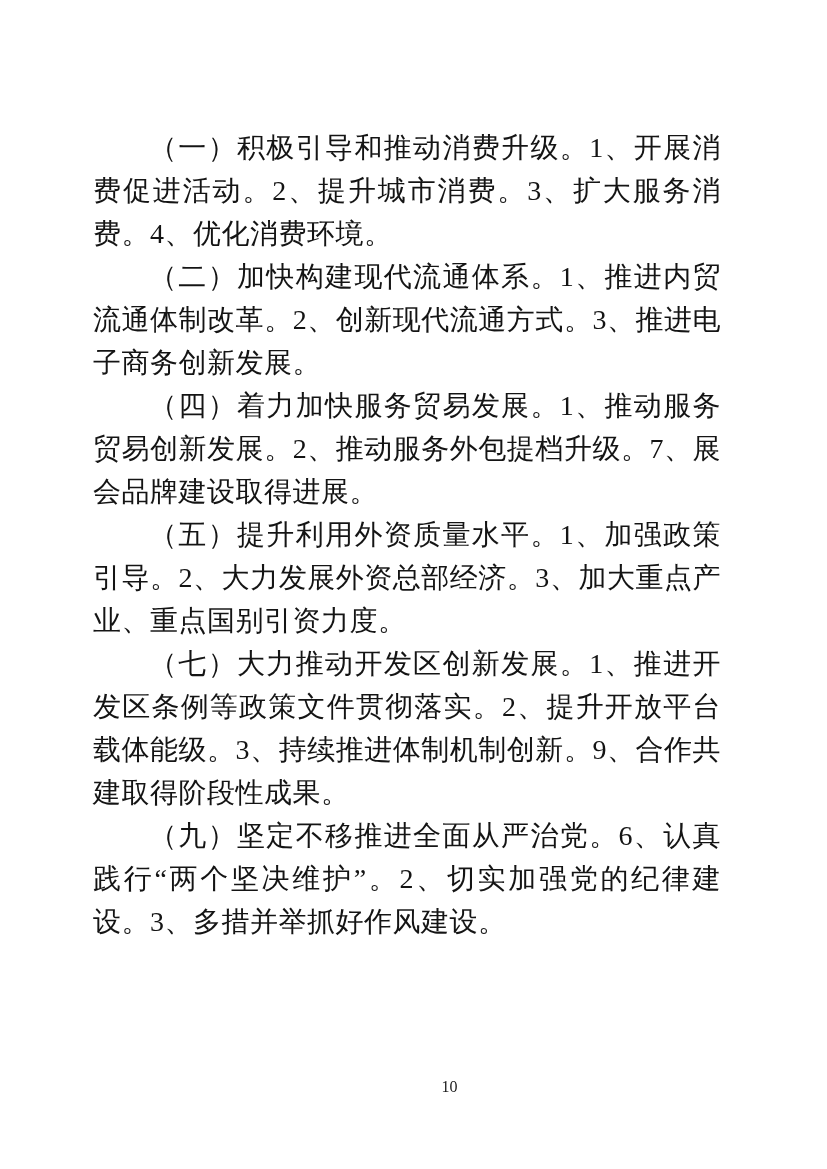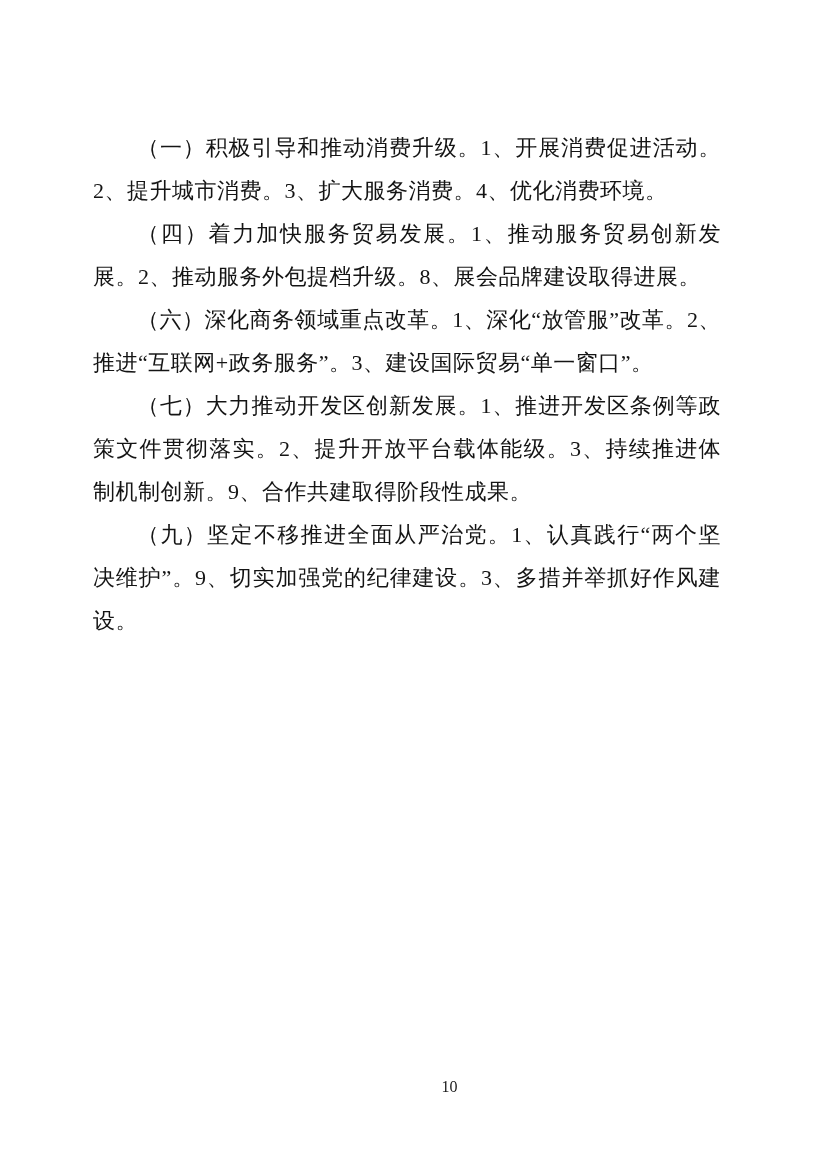--- a/index.html
+++ b/index.html
@@ -17,21 +17,21 @@
     color: #141414;
   }
   .content {
     position: absolute;
     top: 126px;
     left: 93px;
     width: 628px;
   }
   .content p {
     margin: 0;
-    font-size: 22px;
+    font-size: 28px;
     line-height: 43px;
     text-align: justify;
     text-justify: inter-character;
     text-indent: 2em;
     letter-spacing: 0.5px;
     word-break: break-all;
   }
   .page-number {
     position: absolute;
     top: 1078px;
@@ -43,19 +43,20 @@
     color: #1a1a1a;
     margin-left: 36px;
   }
 </style>
 </head>
 <body>
 
 <div class="page">
   <div class="content">
     <p>（一）积极引导和推动消费升级。1、开展消费促进活动。2、提升城市消费。3、扩大服务消费。4、优化消费环境。</p>
-    <p>（四）着力加快服务贸易发展。1、推动服务贸易创新发展。2、推动服务外包提档升级。8、展会品牌建设取得进展。</p>
-    <p>（六）深化商务领域重点改革。1、深化“放管服”改革。2、推进“互联网+政务服务”。3、建设国际贸易“单一窗口”。</p>
+    <p>（二）加快构建现代流通体系。1、推进内贸流通体制改革。2、创新现代流通方式。3、推进电子商务创新发展。</p>
+    <p>（四）着力加快服务贸易发展。1、推动服务贸易创新发展。2、推动服务外包提档升级。7、展会品牌建设取得进展。</p>
+    <p>（五）提升利用外资质量水平。1、加强政策引导。2、大力发展外资总部经济。3、加大重点产业、重点国别引资力度。</p>
     <p>（七）大力推动开发区创新发展。1、推进开发区条例等政策文件贯彻落实。2、提升开放平台载体能级。3、持续推进体制机制创新。9、合作共建取得阶段性成果。</p>
-    <p>（九）坚定不移推进全面从严治党。1、认真践行“两个坚决维护”。9、切实加强党的纪律建设。3、多措并举抓好作风建设。</p>
+    <p>（九）坚定不移推进全面从严治党。6、认真践行“两个坚决维护”。2、切实加强党的纪律建设。3、多措并举抓好作风建设。</p>
   </div>
   <div class="page-number">10</div>
 </div>
 
 </body></html>

